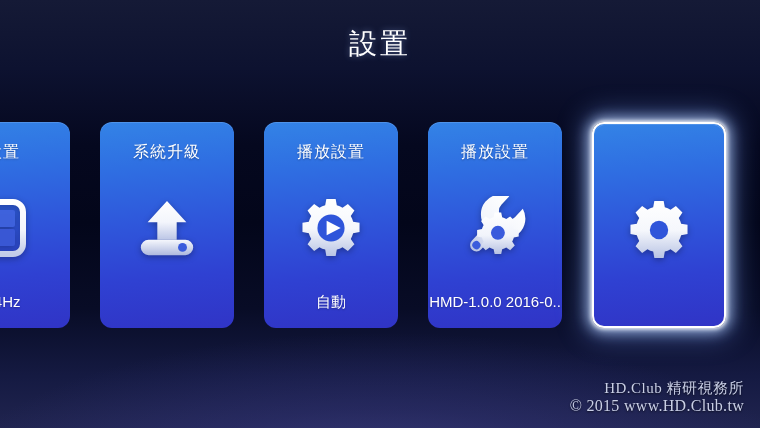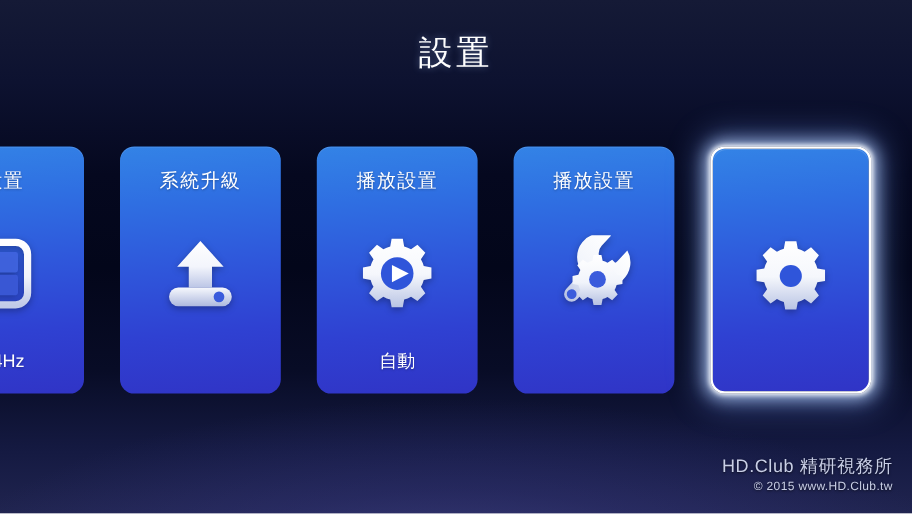--- a/index.html
+++ b/index.html
@@ -105,23 +105,24 @@
     text-shadow:0 1px 2px rgba(0,0,0,0.30);
   }
 
   
   #watermark {
     position:absolute;
     right:16px; bottom:14px;
     text-align:right;
     color:#c9cfe6;
     text-shadow:0 1px 2px rgba(0,0,0,0.6);
+    font-family:Liberation Serif, serif;
   }
   #watermark .wm-line1 { font-size:15px; line-height:19px; letter-spacing:0.5px; }
-  #watermark .wm-line2 { font-size:10px; line-height:16px; letter-spacing:0.3px; }
+  #watermark .wm-line2 { font-size:16px; line-height:16px; letter-spacing:0.3px; }
 </style>
 </head>
 <body>
 
 <div id="screen">
 
   <div id="page-title">設置</div>
 
   <div id="tile-strip">
 
@@ -228,20 +229,21 @@
                 M-3.4 -21 h6.8 l1 5 a17 17 0 0 1 4.2 1.75 l4-2.7 4.8 4.8 -2.7 4
                 a17 17 0 0 1 1.75 4.2 l5 1 v6.8 l-5 1 a17 17 0 0 1 -1.75 4.2
                 l2.7 4 -4.8 4.8 -4-2.7 a17 17 0 0 1 -4.2 1.75 l-1 5 h-6.8
                 l-1-5 a17 17 0 0 1 -4.2-1.75 l-4 2.7 -4.8-4.8 2.7-4
                 a17 17 0 0 1 -1.75-4.2 l-5-1 v-6.8 l5-1 a17 17 0 0 1 1.75-4.2
                 l-2.7-4 4.8-4.8 4 2.7 a17 17 0 0 1 4.2-1.75 z"></path>
               <circle cx="0" cy="0" r="7.2" fill="#3a5bdc"></circle>
             </g>
           </svg>
         </div>
+        <div class="tile-value">HMD-1.0.0 2016-0..</div>
       </div>
     </div>
 
     <div class="tile-slot selected">
       <div class="tile">
         <div class="tile-icon">
           <svg width="62" height="62" viewBox="0 0 64 64">
             <defs>
               <linearGradient id="gw4" x1="0" y1="0" x2="0" y2="1">
                 <stop offset="0%" stop-color="#ffffff"></stop>

